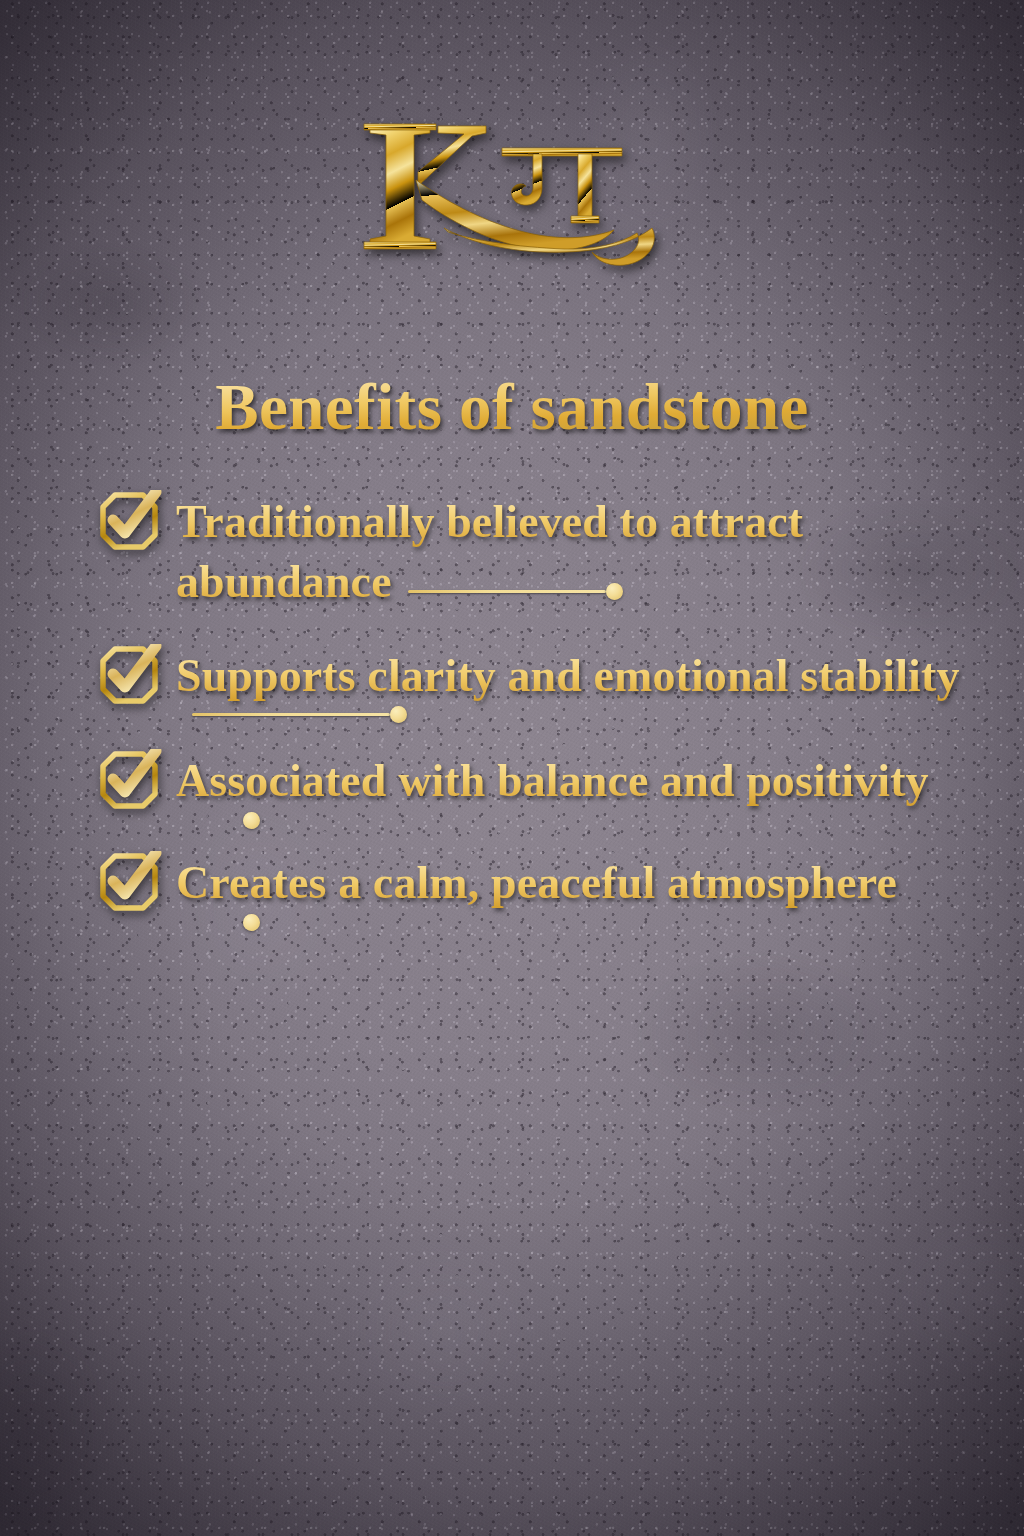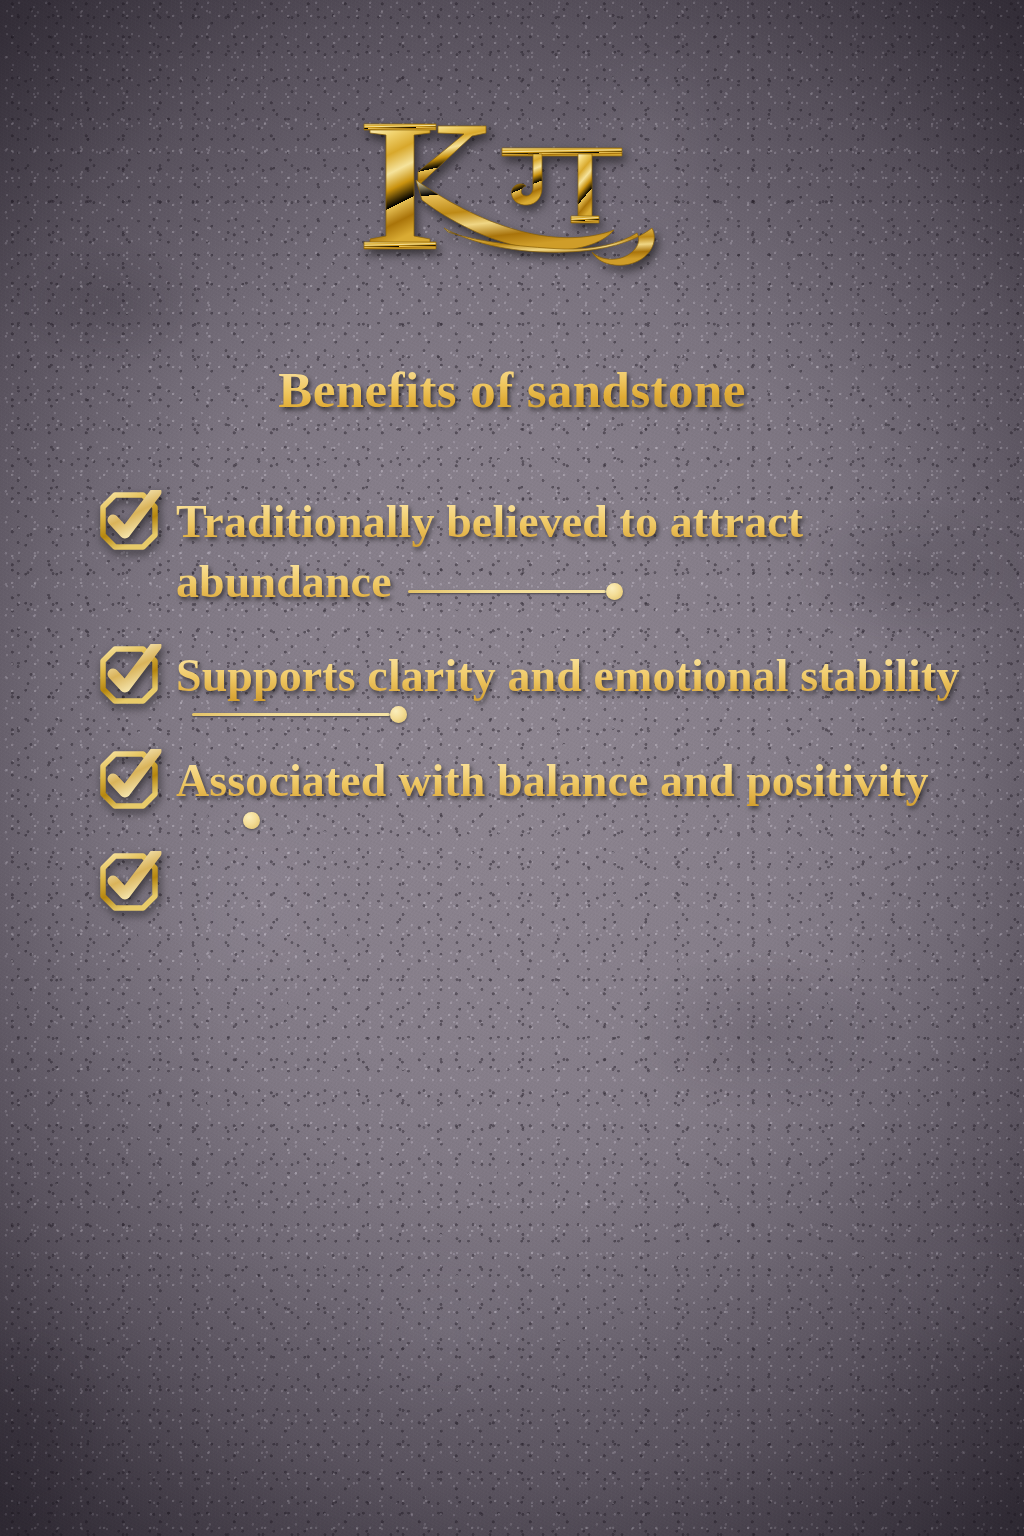--- a/index.html
+++ b/index.html
@@ -115,21 +115,21 @@
     filter: drop-shadow(3px 5px 5px rgba(0,0,0,0.55));
   }
 
   
   .title {
     position: absolute;
     top: 331px;
     left: 0;
     width: 100%;
     text-align: center;
-    font-size: 51px;
+    font-size: 65px;
     font-weight: 700;
     letter-spacing: 0.4px;
     line-height: 1.0;
     background: linear-gradient(178deg,
         #fdf0bd 0%,
         #f7dc94 20%,
         #efc760 42%,
         #e0ab35 62%,
         #caa03a 80%,
         #bb8a1d 100%);
@@ -348,17 +348,24 @@
             <span class="dot"></span>
           </span>
         </div>
       </div>
 
       <div class="bullet" style="margin-top:18px;">
         <svg class="check-icon" viewBox="0 0 64 66">
           <path d="M17 5 L45 5 L57 17 L57 45 L45 57 L17 57 L5 45 L5 17 Z" fill="none" stroke="url(#boxG1)" stroke-width="5.5" stroke-linejoin="round"></path>
           <path d="M15 30 L27 43 L58 2" fill="none" stroke="url(#tickG1)" stroke-width="11" stroke-linecap="round" stroke-linejoin="round"></path>
         </svg>
+        <div class="bullet-body">
+          <span class="bullet-text">Creates a calm, peaceful atmosphere</span>
+          <span class="divider d-below">
+            <span class="rule"></span>
+            <span class="dot"></span>
+          </span>
+        </div>
       </div>
 
     </div>
   </div>
 </div>
 
 </body></html>

